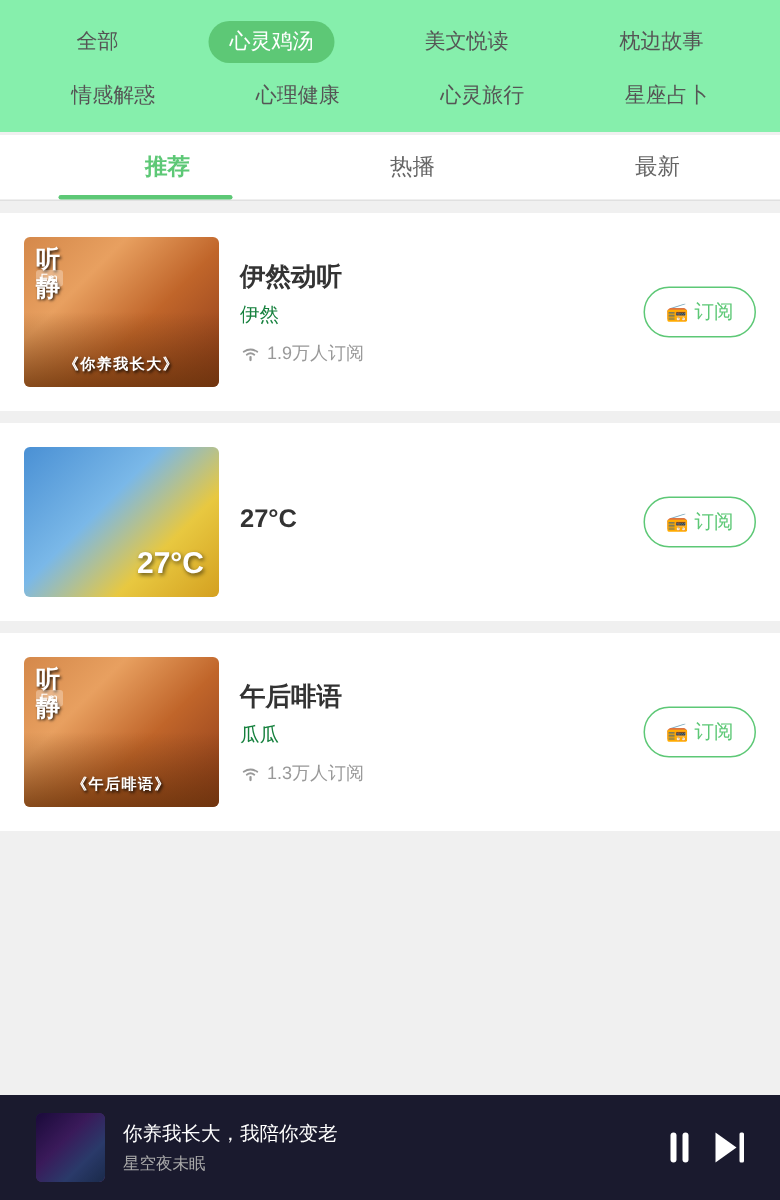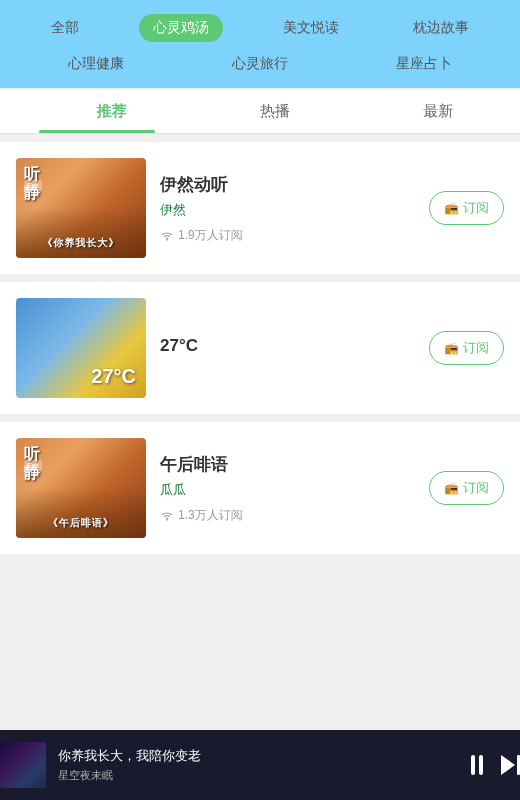--- a/index.html
+++ b/index.html
@@ -6,21 +6,21 @@
     body {
       width: 520px;
       height: 800px;
       font-family: 'PingFang SC', 'Microsoft YaHei', sans-serif;
       background: #f0f0f0;
       overflow: hidden;
     }
 
     
     .category-bar {
-      background: #7dd3fc;
+      background: #86efac;
       padding: 10px 4px 6px;
     }
     .category-row {
       display: flex;
       justify-content: space-around;
       padding: 4px 10px;
     }
     .category-item {
       font-size: 14px;
       color: #555;
@@ -189,21 +189,21 @@
 
     
     .player {
       position: fixed;
       bottom: 0;
       width: 520px;
       height: 70px;
       background: #1a1a2e;
       display: flex;
       align-items: center;
-      padding: 0 0;
+      padding: 0 24px;
       gap: 12px;
     }
     .player-thumb {
       width: 46px;
       height: 46px;
       border-radius: 4px;
       background: linear-gradient(135deg, #2a1a4a, #4a2a6a, #6a3a8a);
       flex-shrink: 0;
       overflow: hidden;
       position: relative;
@@ -272,20 +272,21 @@
 <body>
 
 <div class="category-bar">
   <div class="category-row">
     <span class="category-item">全部</span>
     <span class="category-item active">心灵鸡汤</span>
     <span class="category-item">美文悦读</span>
     <span class="category-item">枕边故事</span>
   </div>
   <div class="category-row">
+    <span class="category-item">情感解惑</span>
     <span class="category-item">心理健康</span>
     <span class="category-item">心灵旅行</span>
     <span class="category-item">星座占卜</span>
   </div>
 </div>
 
 <div class="sub-tabs">
   <div class="sub-tab active">推荐</div>
   <div class="sub-tab">热播</div>
   <div class="sub-tab">最新</div>

